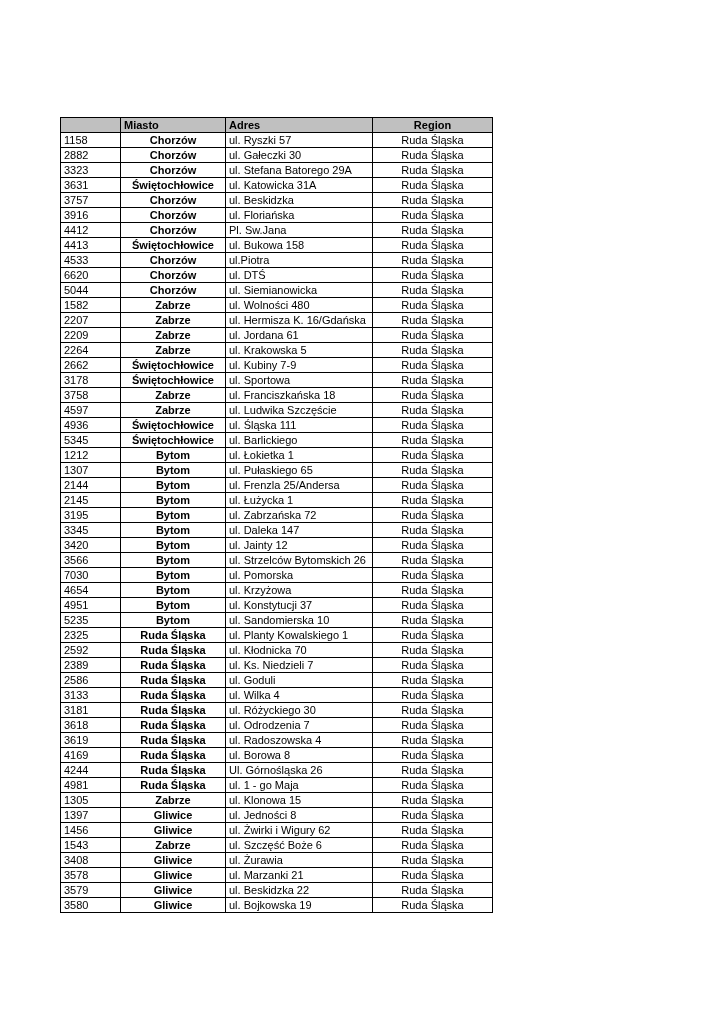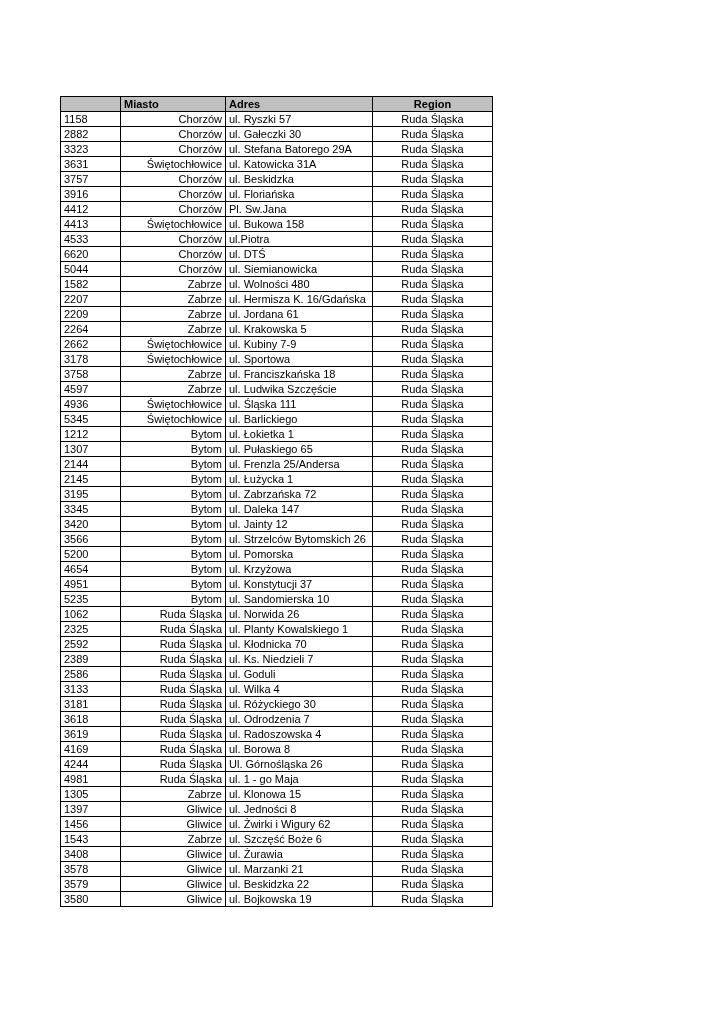--- a/index.html
+++ b/index.html
@@ -19,20 +19,21 @@
     position: absolute;
     left: 60px;
     top: 96px;
   }
   table.data-table {
     border-collapse: collapse;
     table-layout: fixed;
     width: 432px;
     font-size: 11px;
     color: #000000;
+    margin-top: 21px;
   }
   table.data-table col.c0 { width: 60px; }
   table.data-table col.c1 { width: 105px; }
   table.data-table col.c2 { width: 147px; }
   table.data-table col.c3 { width: 120px; }
   table.data-table th,
   table.data-table td {
     border: 1px solid #000000;
     height: 14px;
     line-height: 14px;
@@ -42,21 +43,21 @@
     box-sizing: border-box;
     vertical-align: middle;
   }
   table.data-table th {
     background: #c0c0c0;
     font-weight: bold;
     text-align: left;
   }
   table.data-table th.col3 { text-align: center; }
   table.data-table td.col0 { padding-right: 8px; }
-  table.data-table td.col1 { text-align: right; }
+  table.data-table td.col1 { text-align: center; font-weight: bold; }
   table.data-table td.col2 { text-align: left; }
   table.data-table td.col3 { text-align: center; }
 </style>
 </head>
 <body>
 
 <div class="sheet">
   <div class="table-wrap">
     <table class="data-table">
       <colgroup>
@@ -242,47 +243,41 @@
             <td class="col2">ul. Jainty 12</td>
             <td class="col3">Ruda Śląska</td>
           </tr>
           <tr>
             <td class="col0">3566</td>
             <td class="col1">Bytom</td>
             <td class="col2">ul. Strzelców Bytomskich 26</td>
             <td class="col3">Ruda Śląska</td>
           </tr>
           <tr>
-            <td class="col0">5200</td>
+            <td class="col0">7030</td>
             <td class="col1">Bytom</td>
             <td class="col2">ul. Pomorska</td>
             <td class="col3">Ruda Śląska</td>
           </tr>
           <tr>
             <td class="col0">4654</td>
             <td class="col1">Bytom</td>
             <td class="col2">ul. Krzyżowa</td>
             <td class="col3">Ruda Śląska</td>
           </tr>
           <tr>
             <td class="col0">4951</td>
             <td class="col1">Bytom</td>
             <td class="col2">ul. Konstytucji 37</td>
             <td class="col3">Ruda Śląska</td>
           </tr>
           <tr>
             <td class="col0">5235</td>
             <td class="col1">Bytom</td>
             <td class="col2">ul. Sandomierska 10</td>
-            <td class="col3">Ruda Śląska</td>
-          </tr>
-          <tr>
-            <td class="col0">1062</td>
-            <td class="col1">Ruda Śląska</td>
-            <td class="col2">ul. Norwida 26</td>
             <td class="col3">Ruda Śląska</td>
           </tr>
           <tr>
             <td class="col0">2325</td>
             <td class="col1">Ruda Śląska</td>
             <td class="col2">ul. Planty Kowalskiego 1</td>
             <td class="col3">Ruda Śląska</td>
           </tr>
           <tr>
             <td class="col0">2592</td>

